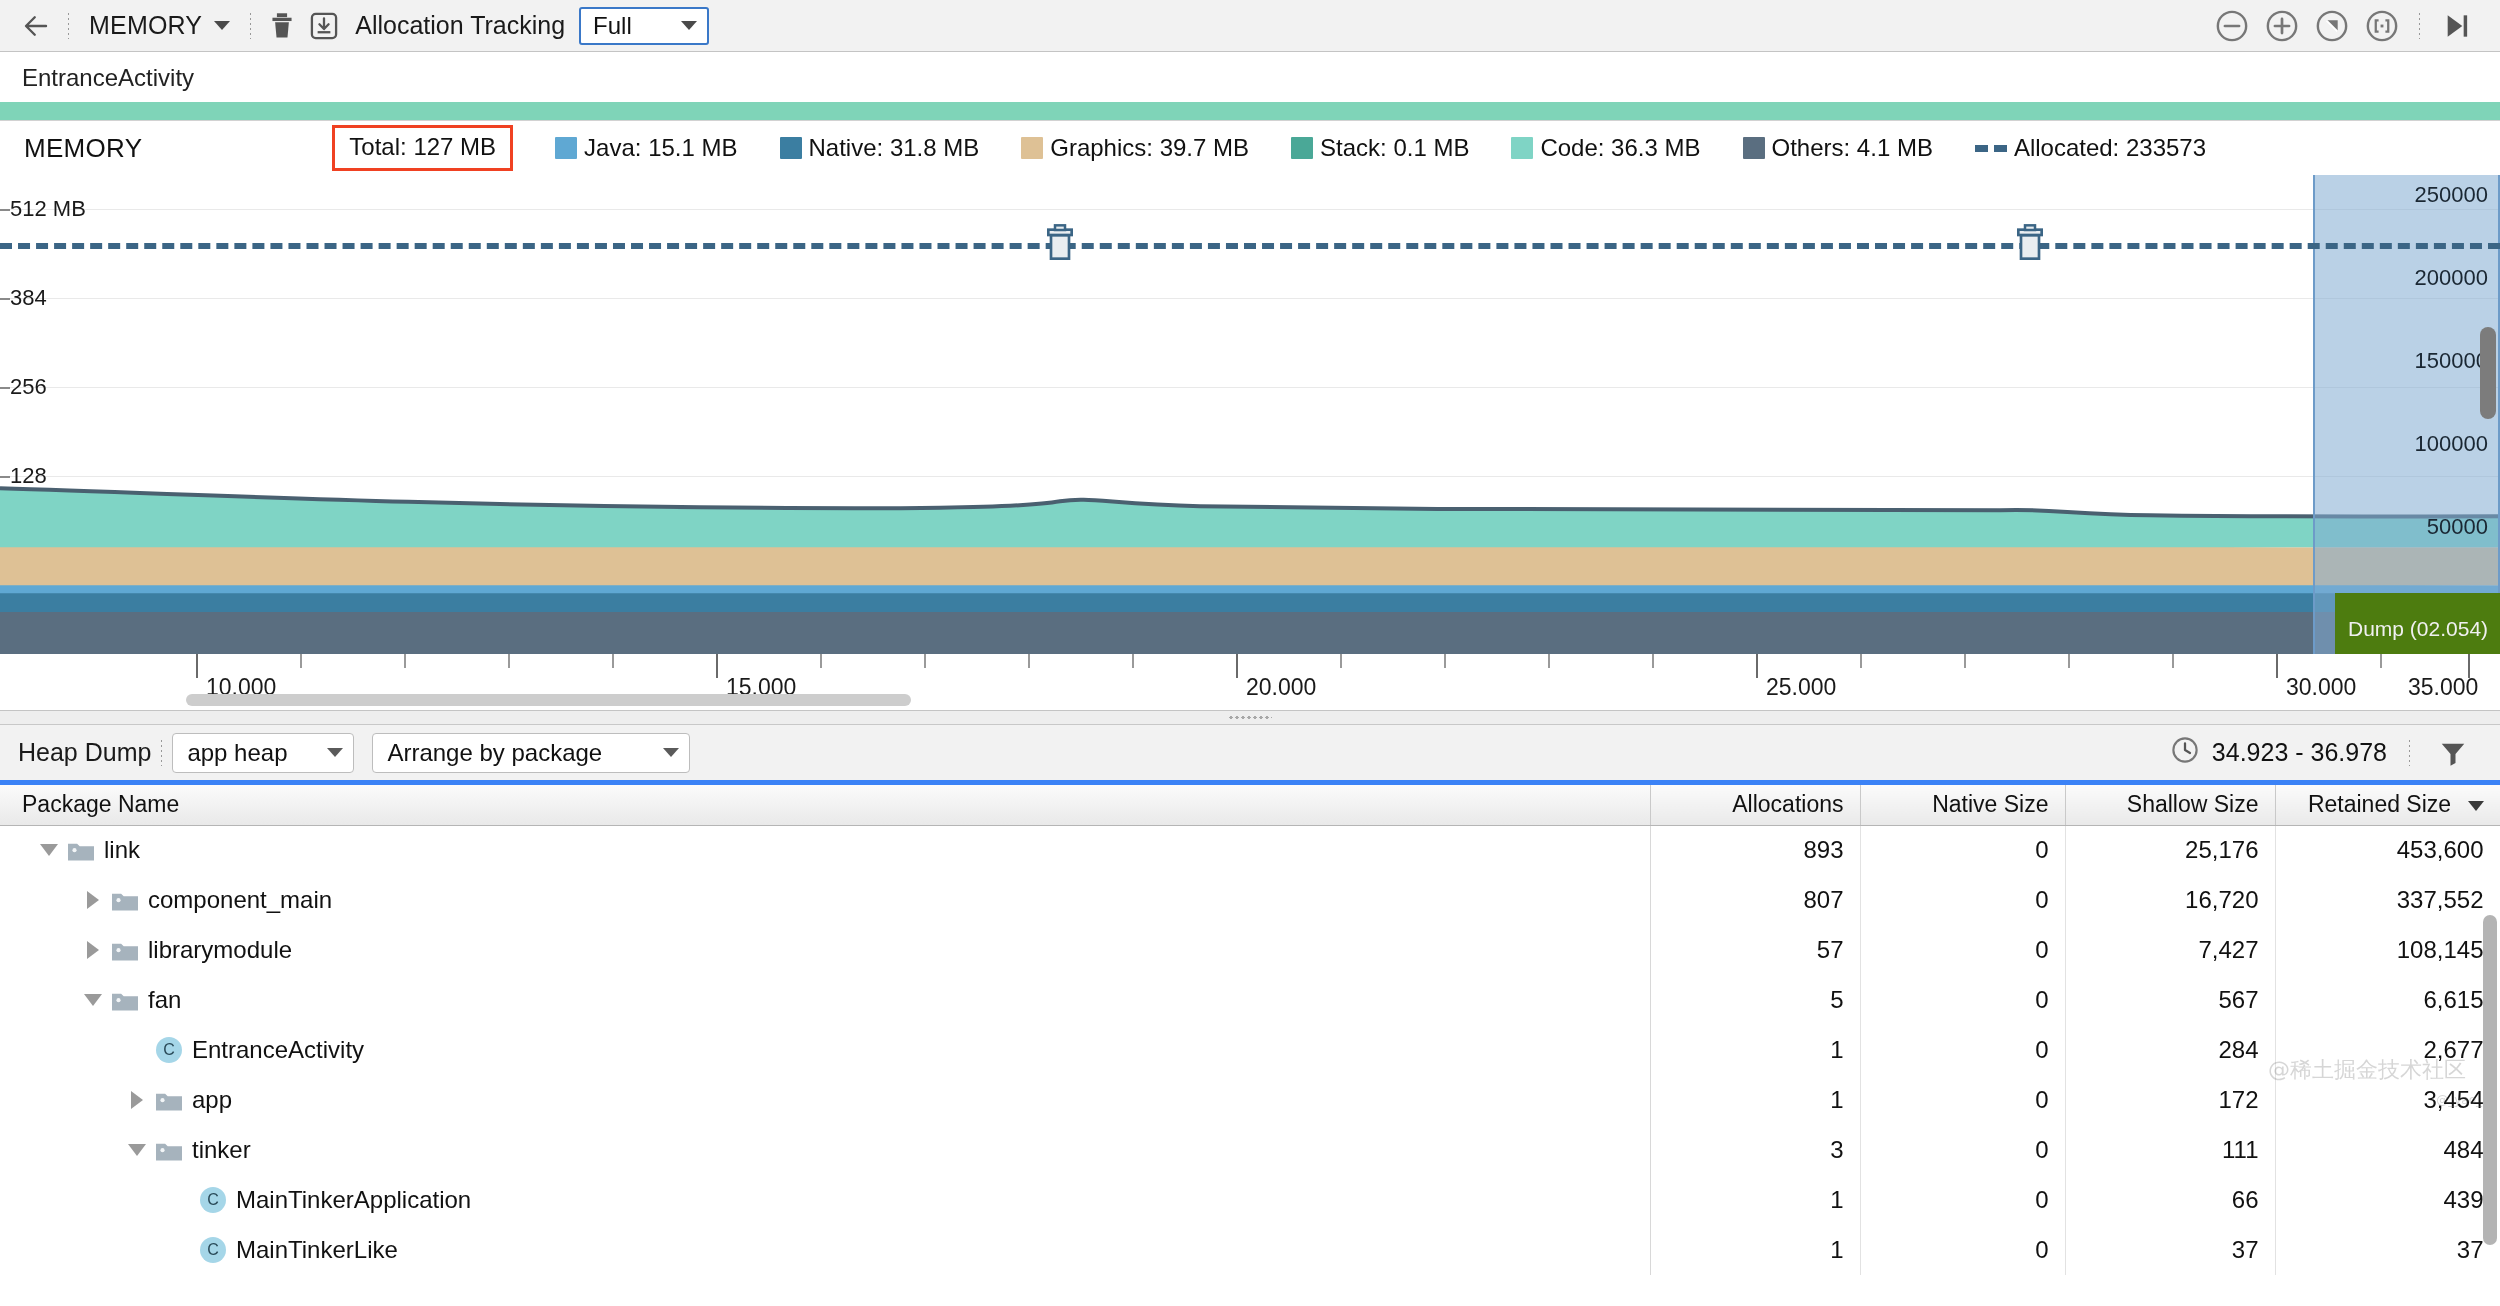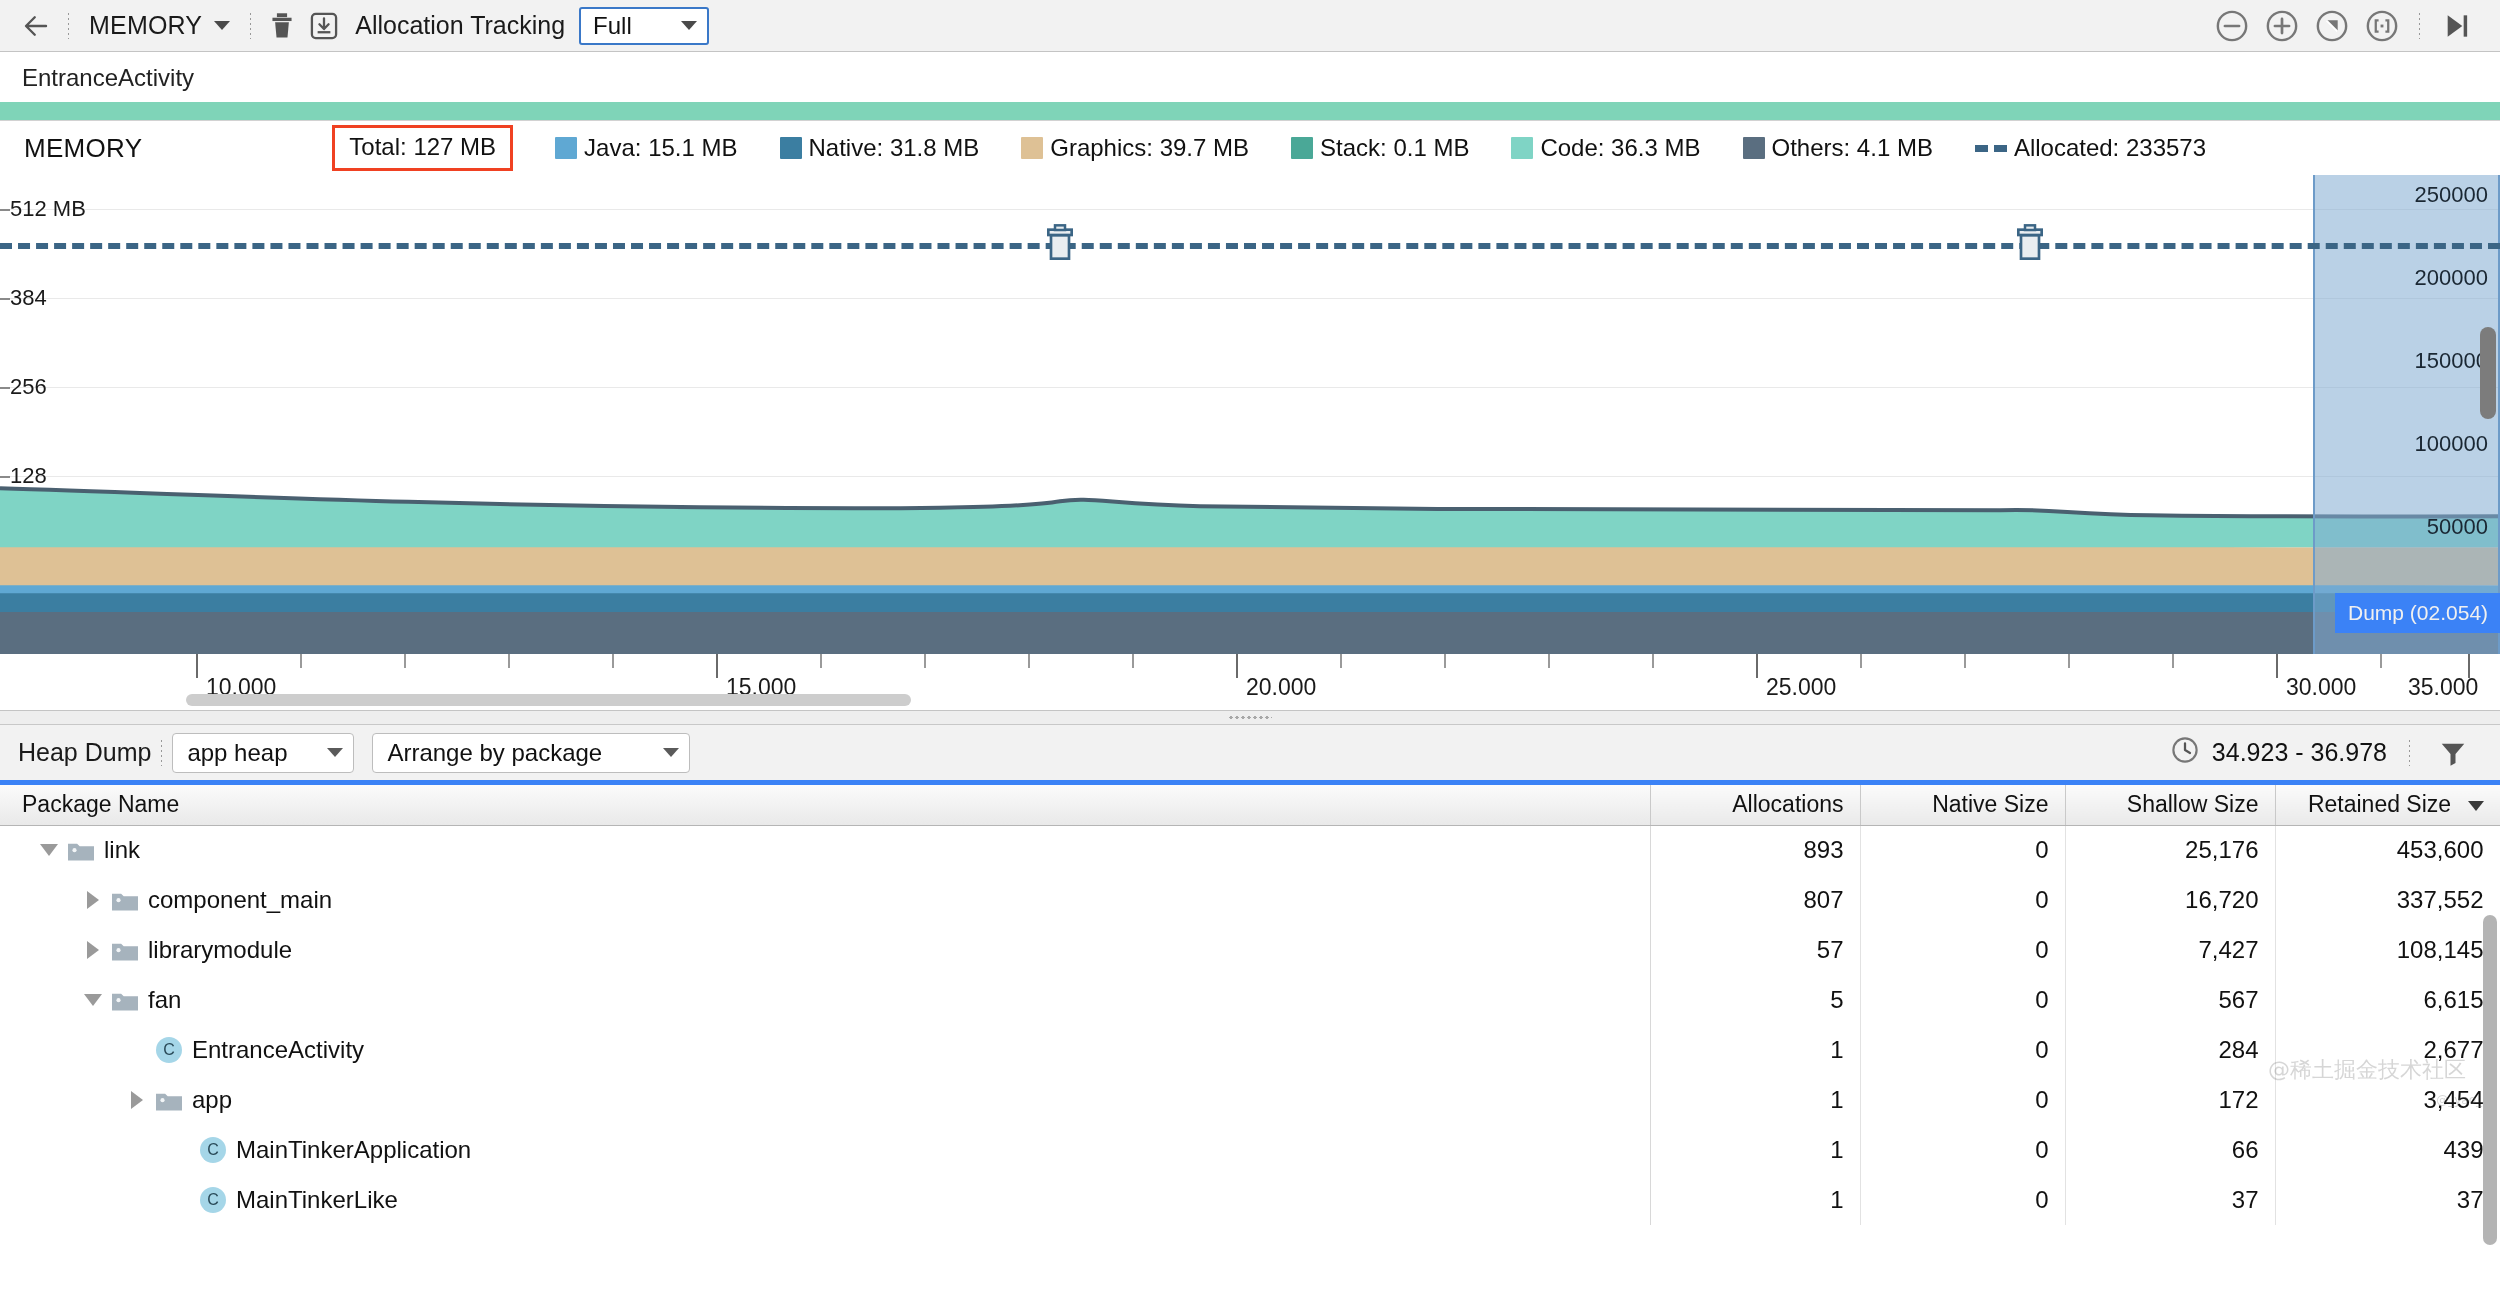--- a/index.html
+++ b/index.html
@@ -82,22 +82,22 @@
 
   .selection-overlay {
     position:absolute; top:0; bottom:0; background:rgba(130,172,210,.55);
     border-left:2px solid #6d9bc8; border-right:2px solid #6d9bc8; z-index:3;
   }
   .vscroll-thumb {
     position:absolute; width:16px; border-radius:8px; background:#7c7c7c; right:4px; z-index:7;
   }
 
   .tooltip {
-    position:absolute; background:#3b82f6; color:#f0f0f0; font-size:21px;
-    padding:8px 13px; z-index:9; white-space:nowrap;
+    position:absolute; background:#4d7c0f; color:#f0f0f0; font-size:21px;
+    padding:24px 13px; z-index:9; white-space:nowrap;
   }
 
   
   .xaxis { position:absolute; left:0; right:0; bottom:0; height:56px; background:#fff; }
   .xtick { position:absolute; top:0; width:2px; height:14px; background:#9a9a9a; }
   .xtick.major { height:24px; background:#6a6a6a; }
   .xlabel { position:absolute; top:20px; font-size:23px; color:#1a1a1a; }
   .range-scroll {
     position:absolute; height:12px; background:#cdcdcd; border-radius:6px; bottom:4px;
   }
@@ -525,20 +525,38 @@
                 <span class="nm">app</span>
               </div>
             </td>
             <td>1</td>
             <td>0</td>
             <td>172</td>
             <td>3,454</td>
           </tr>
           <tr>
             <td class="name">
+              <div class="rowcell" style="padding-left: 102px;">
+                <span class="twisty">
+                  <i class="tri-d"></i>
+                </span>
+                <span class="ico-folder"><svg width="26" height="21" viewBox="0 0 20 16">
+                    <path d="M0 2h7l2 2h11v11H0z" fill="#a6b3bd"></path>
+                    <circle cx="5" cy="7" r="1.6" fill="#f2f5f7"></circle>
+                  </svg></span>
+                <span class="nm">tinker</span>
+              </div>
+            </td>
+            <td>3</td>
+            <td>0</td>
+            <td>111</td>
+            <td>484</td>
+          </tr>
+          <tr>
+            <td class="name">
               <div class="rowcell" style="padding-left: 146px;">
                 <span class="twisty"></span>
                 <span class="ico-class">C</span>
                 <span class="nm">MainTinkerApplication</span>
               </div>
             </td>
             <td>1</td>
             <td>0</td>
             <td>66</td>
             <td>439</td>

